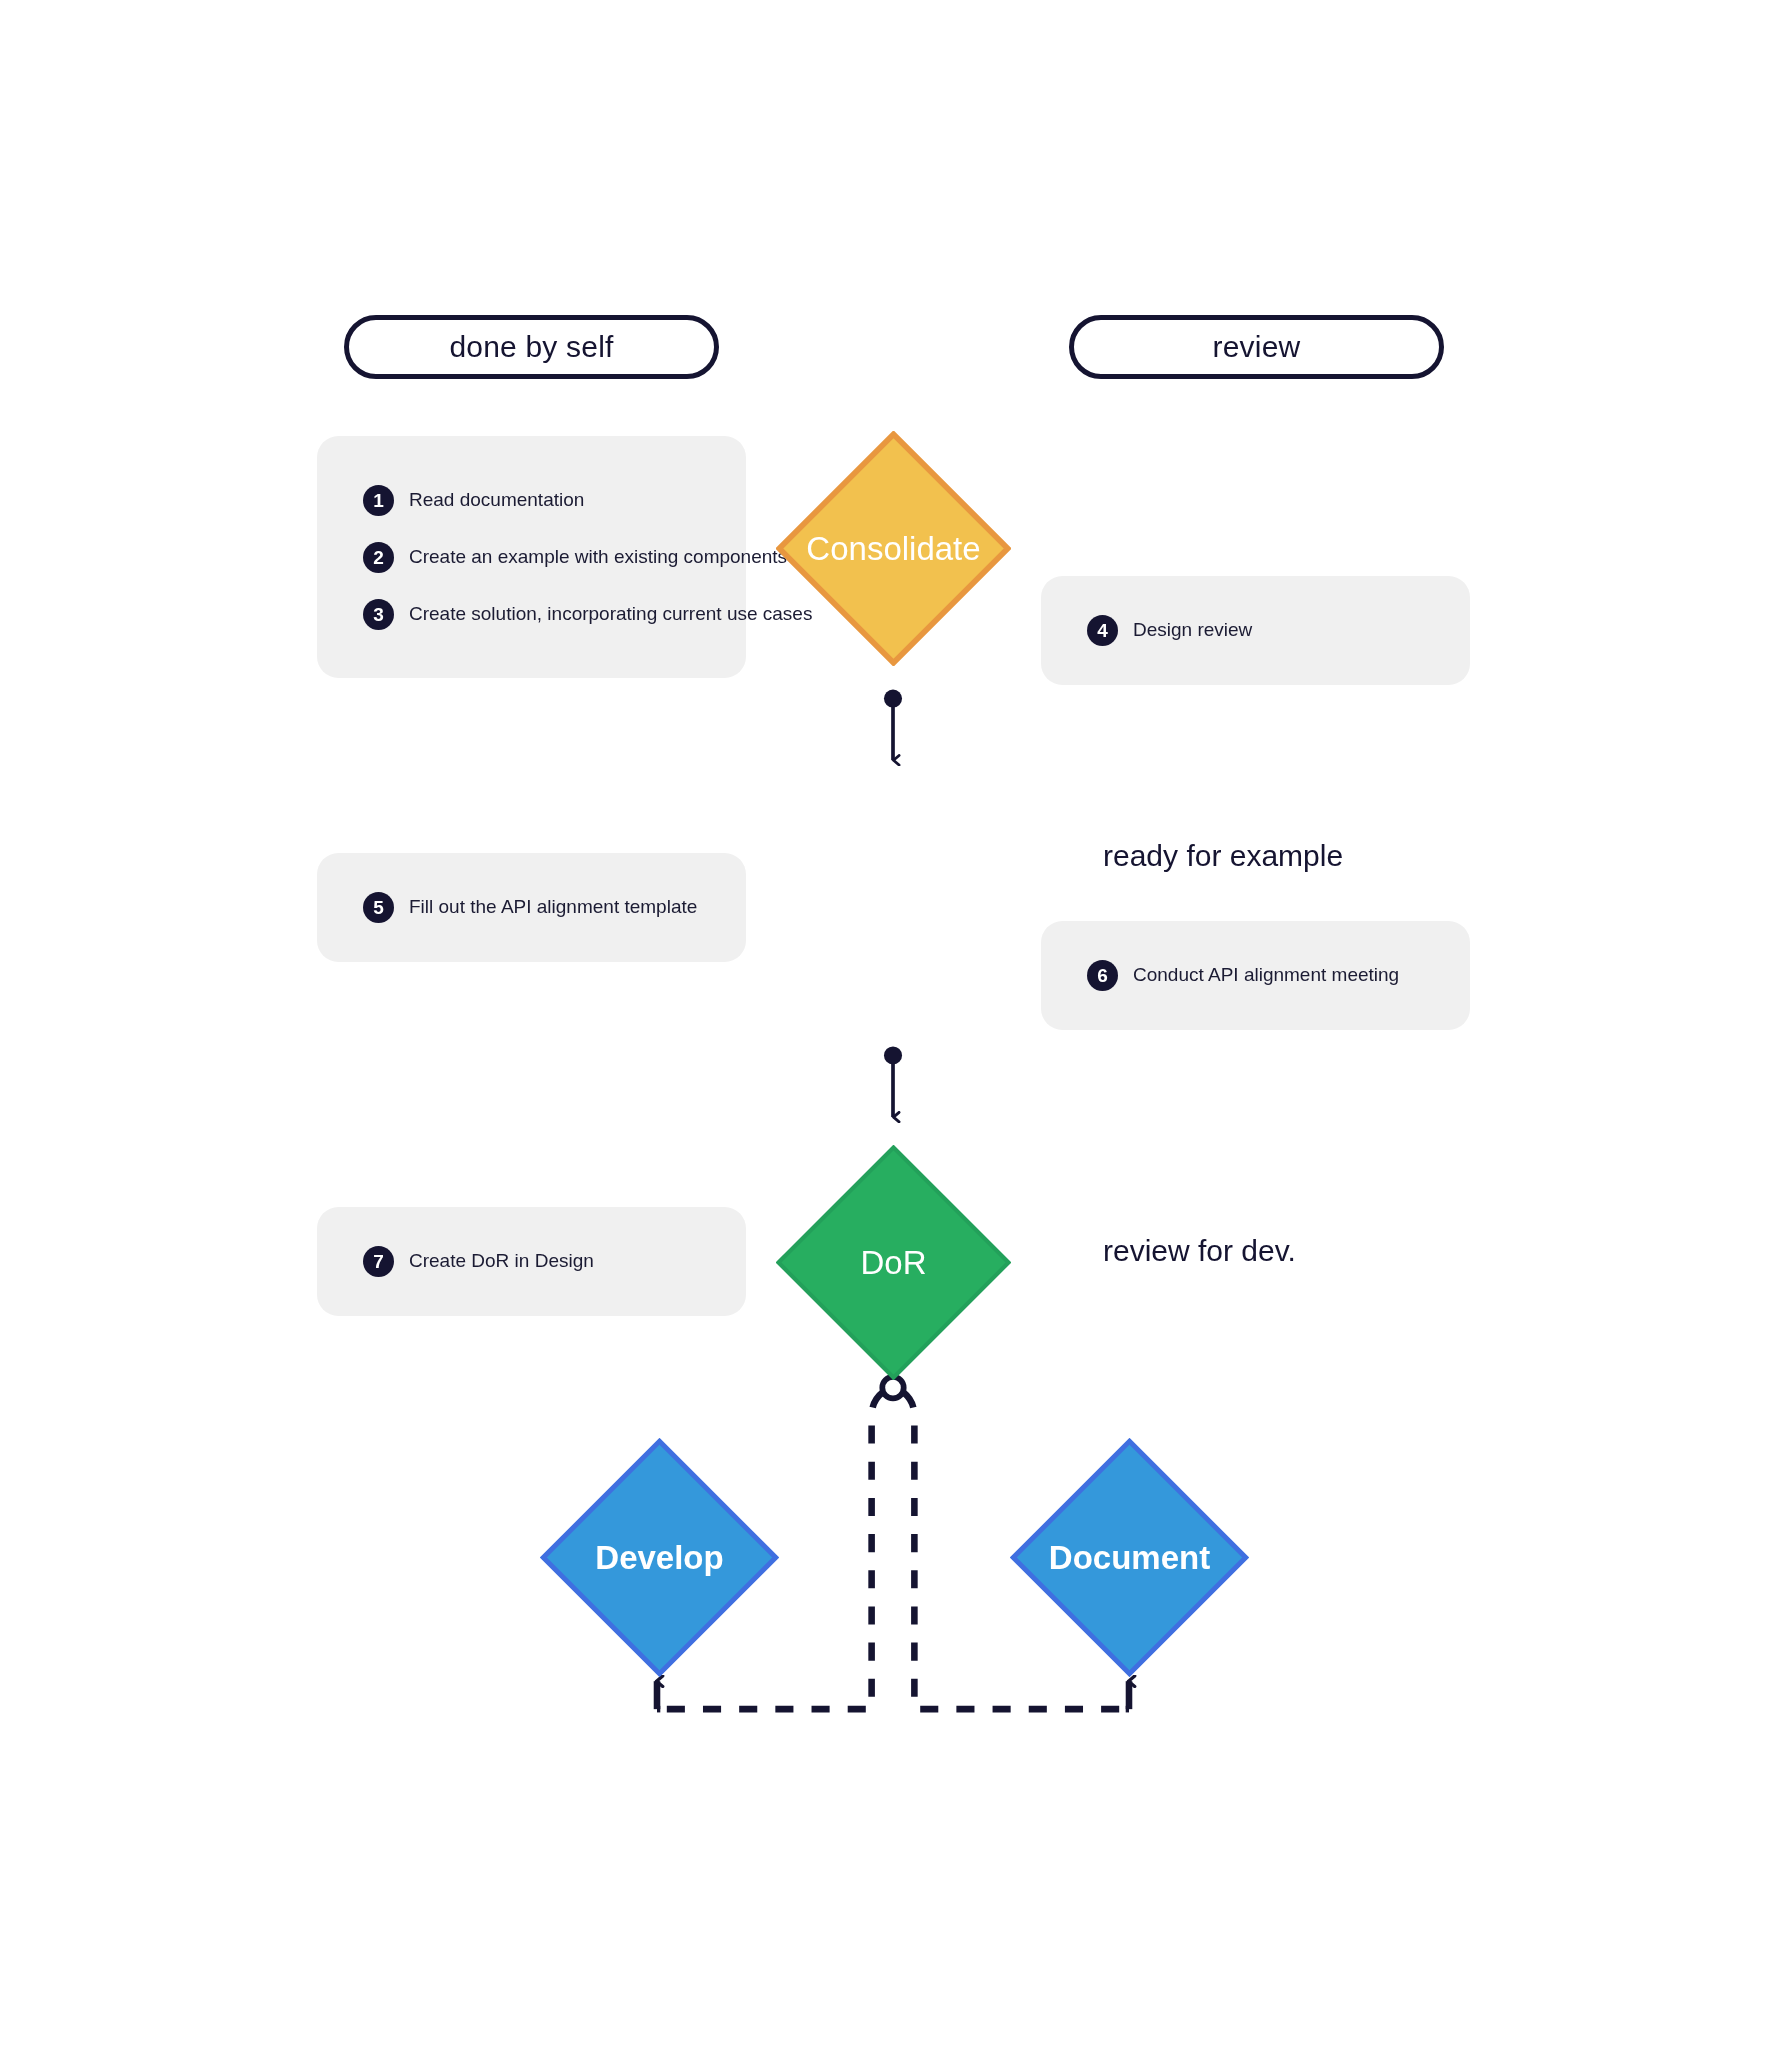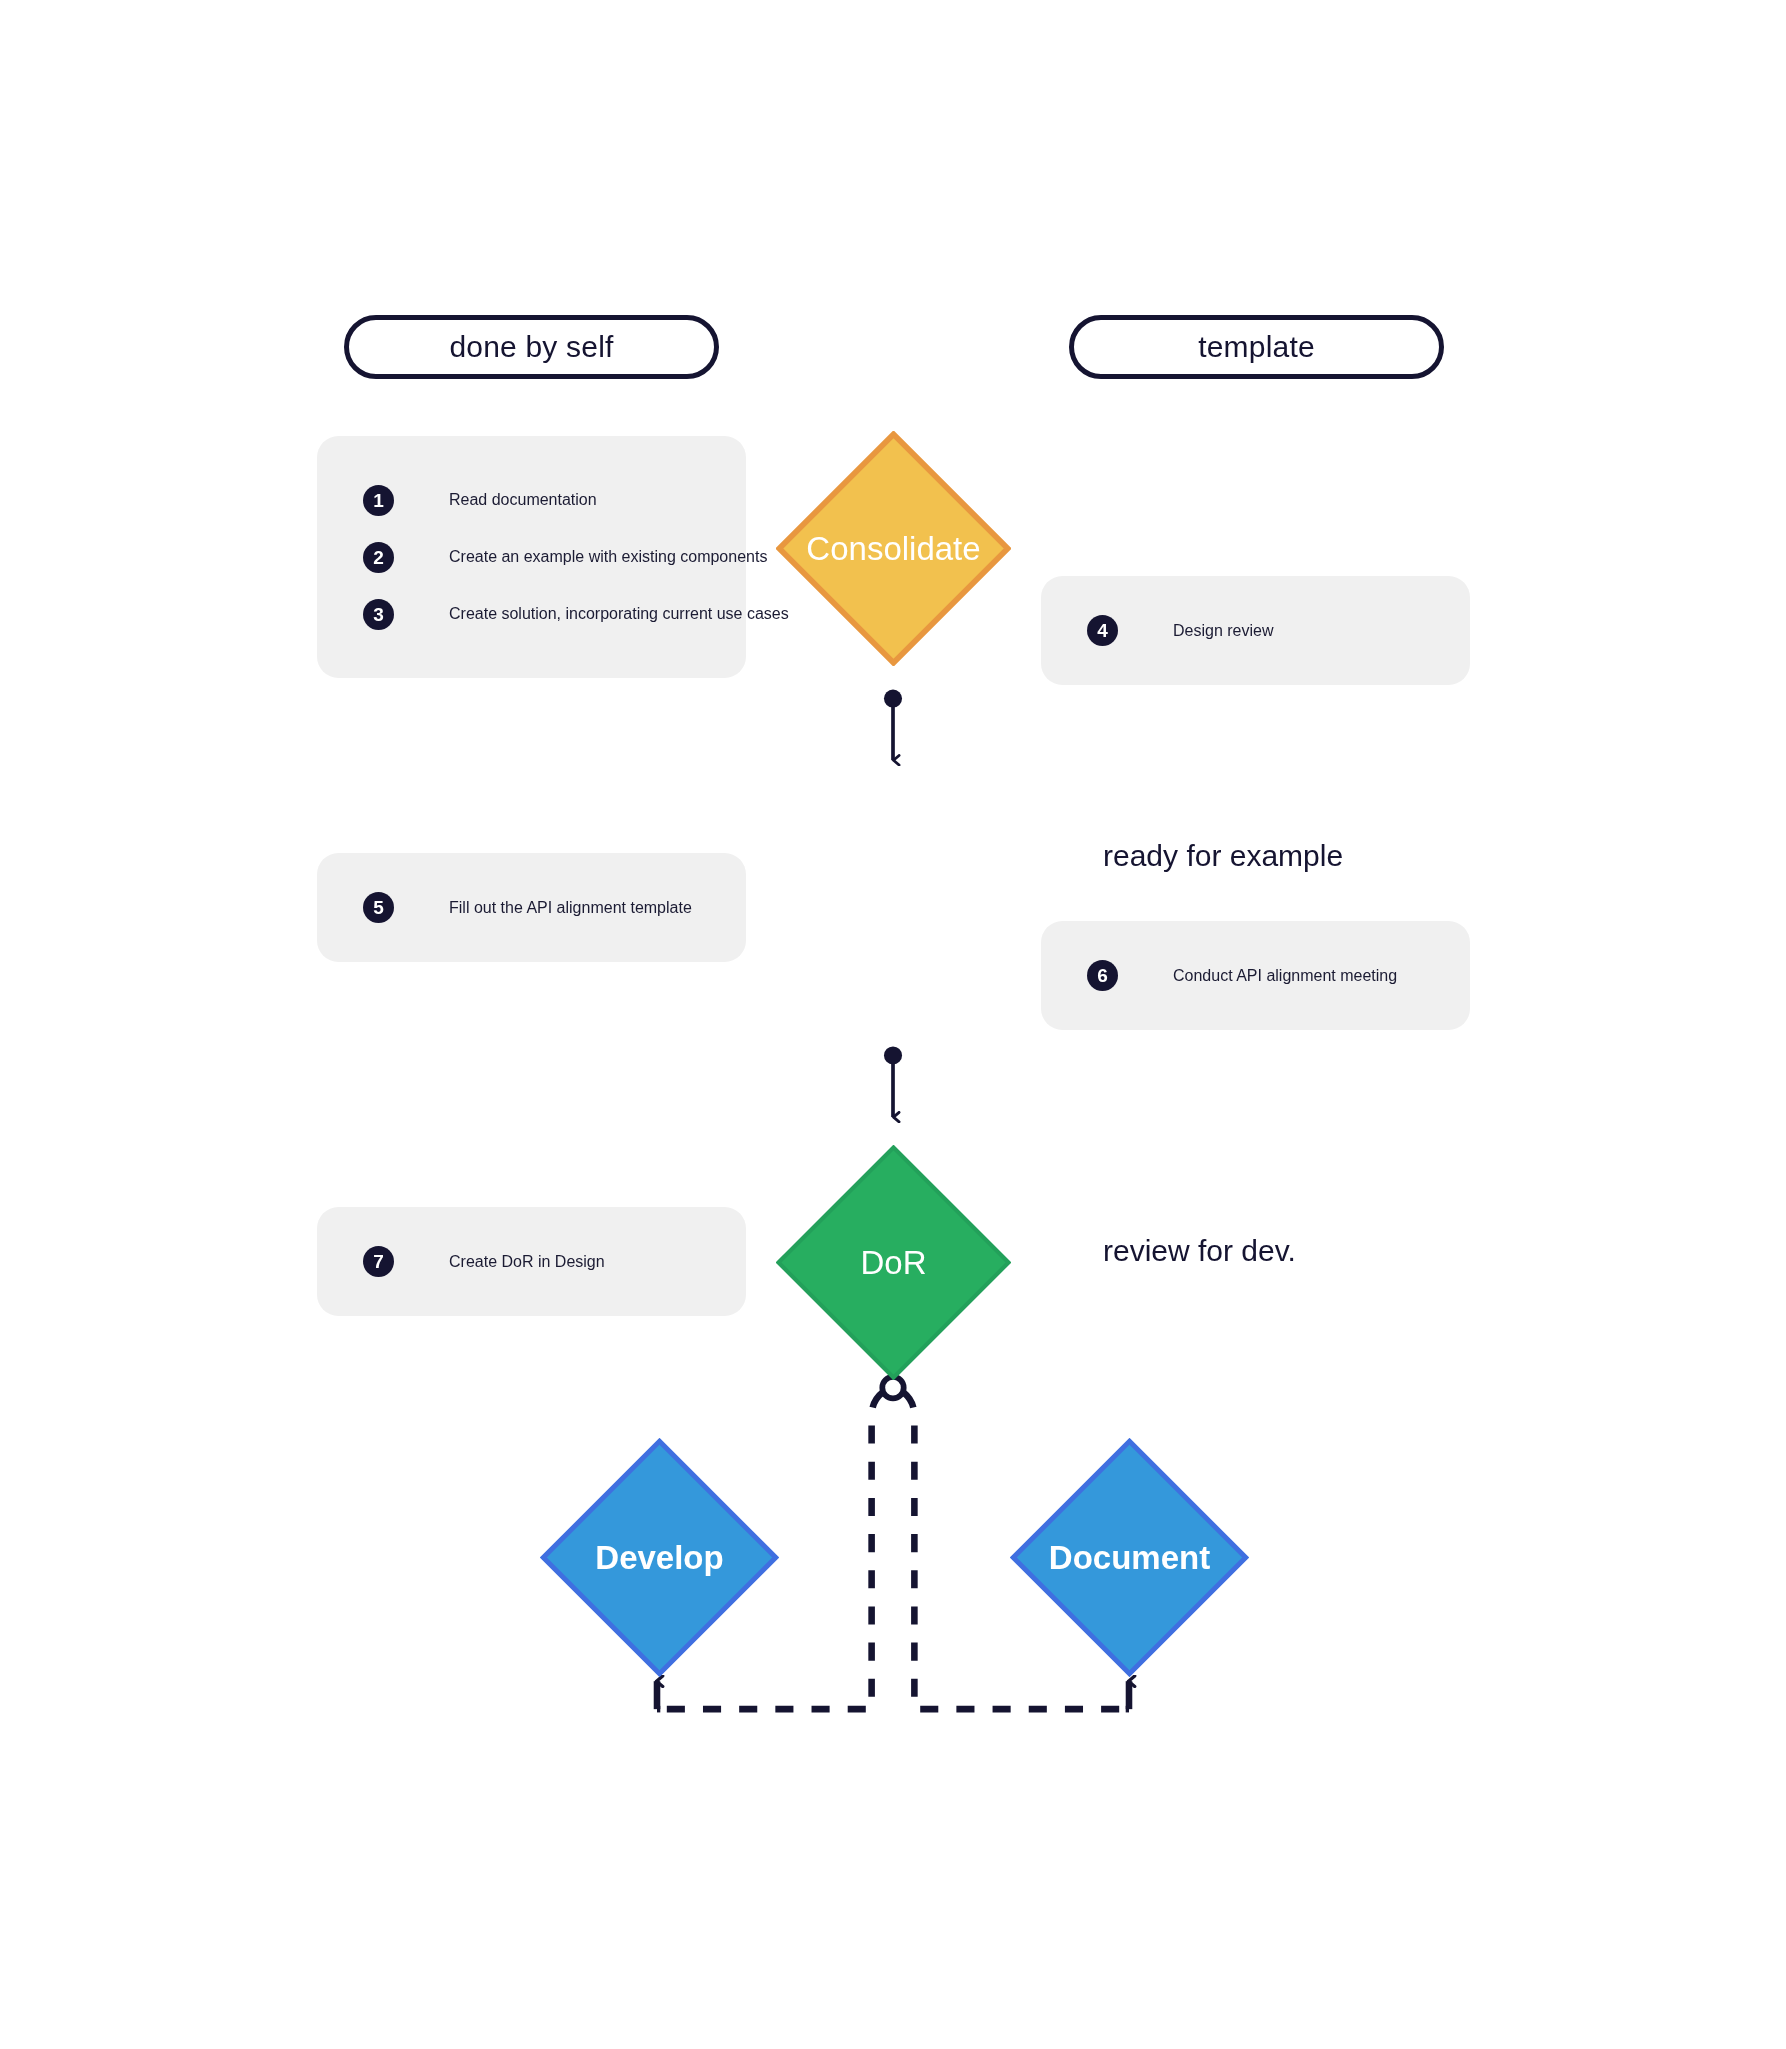--- a/index.html
+++ b/index.html
@@ -60,24 +60,23 @@
     color: #ffffff;
     font-size: 19px;
     font-weight: bold;
     display: flex;
     align-items: center;
     justify-content: center;
     line-height: 1;
   }
   .task-label {
     color: #1b1b33;
-    font-size: 16px;
+    font-size: 19px;
     line-height: 1.2;
     white-space: nowrap;
-    margin-left: 40px;
   }
 
   
   .diamond-wrap {
     position: absolute;
   }
   .diamond-shape {
     position: absolute;
     inset: 0;
   }
@@ -153,21 +152,21 @@
       <path d="M1369,2078 L1373,2078" fill="none" stroke="#151431" stroke-width="8"></path>
       <line x1="1373" y1="2078" x2="1373" y2="2044" stroke="#151431" stroke-width="8" marker-end="url(#arrowUp)"></line>
     </g>
   </svg>
 
   <div class="lane-pill" style="left:344px; top:315px; width:375px; height:64px; font-size:30px;">
     <span>done by self</span>
   </div>
 
   <div class="lane-pill" style="left:1069px; top:315px; width:375px; height:64px; font-size:30px;">
-    <span>template</span>
+    <span>review</span>
   </div>
 
   <div class="task-panel" style="left:317px; top:436px; width:429px; height:242px;">
     <div class="task-row">
       <span class="task-badge">1</span>
       <span class="task-label">Read documentation</span>
     </div>
     <div class="task-row">
       <span class="task-badge">2</span>
       <span class="task-label">Create an example with existing components</span>

